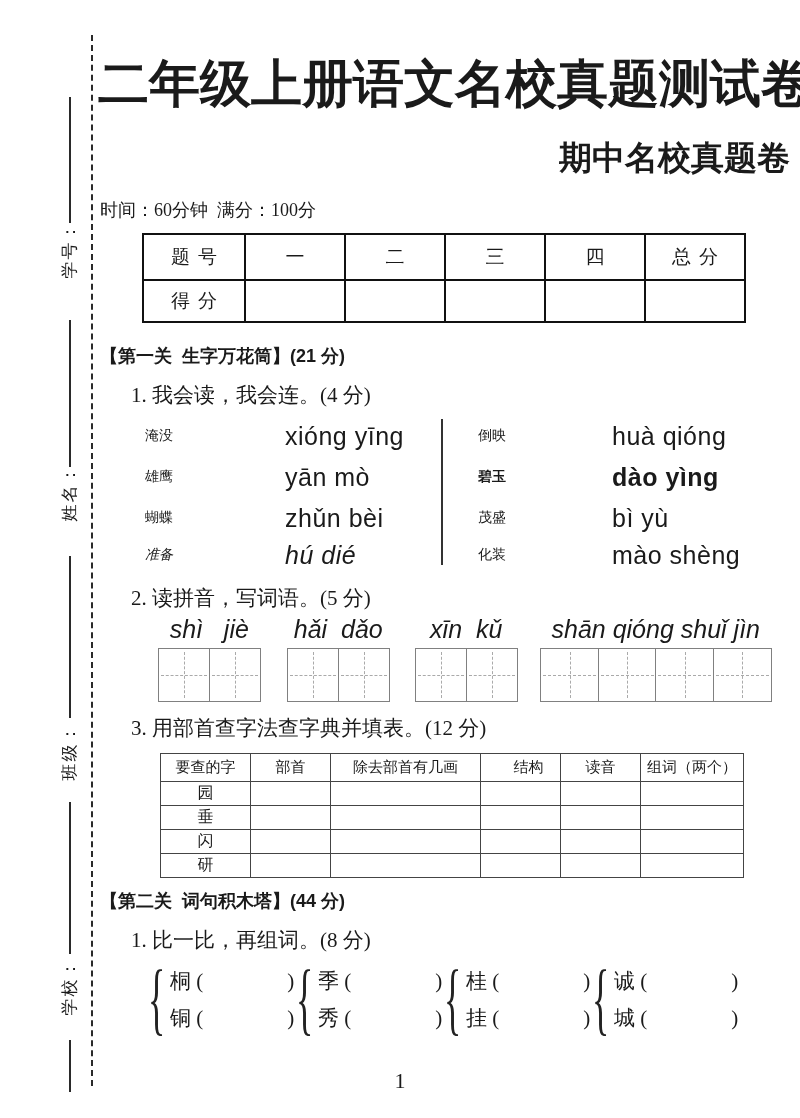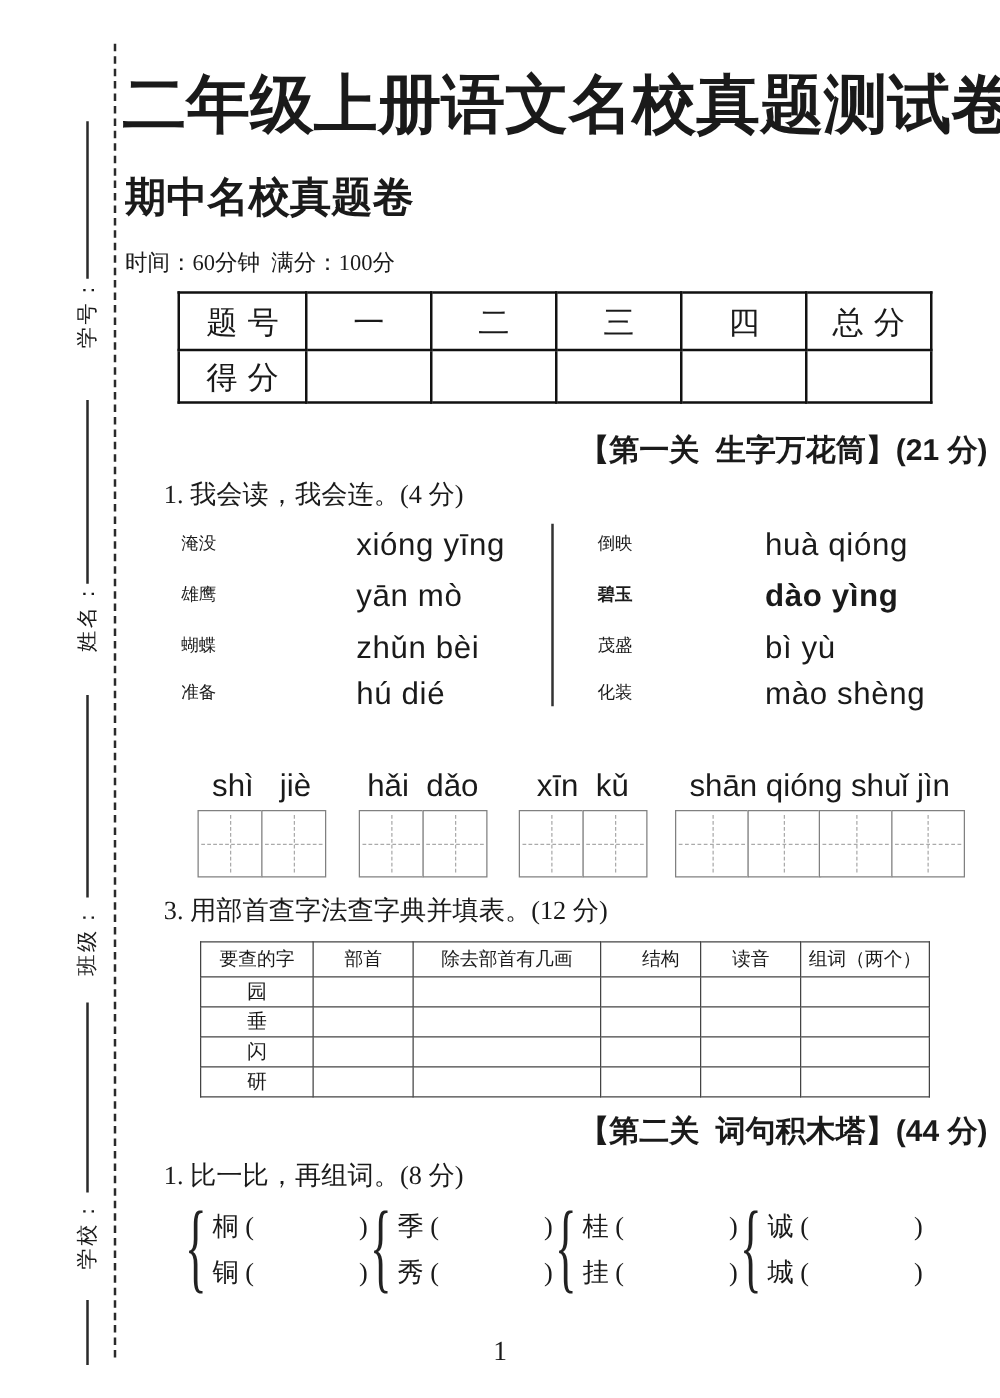--- a/index.html
+++ b/index.html
@@ -20,53 +20,53 @@
   .ml4 { top:802px; height:152px; }
   .ml5 { top:1040px; height:52px; }
   .margin-label { position:absolute; left:20px; width:100px; height:22px; line-height:22px;
     text-align:center; font-size:17px; transform:rotate(-90deg); letter-spacing:2px;
     font-family:"Liberation Serif", serif; }
   .lab1 { top:239px; } .lab2 { top:482px; } .lab3 { top:741px; } .lab4 { top:976px; }
 
   
   .title { position:absolute; left:98px; top:50px; width:694px; text-align:center;
     font-size:51px; font-weight:800; letter-spacing:0px; white-space:nowrap; }
-  .subtitle { position:absolute; left:100px; top:136px; width:690px; text-align:left;
+  .subtitle { position:absolute; left:100px; top:136px; width:690px; text-align:right;
     font-size:33px; font-weight:bold; }
   .meta { position:absolute; left:100px; top:198px; width:686px; text-align:left;
     font-size:18px; white-space:pre; }
 
   
   .score-table { position:absolute; left:142px; top:233px; border-collapse:collapse; }
   .score-table td { border:2.5px solid #111; text-align:center; vertical-align:middle;
-    font-size:25px; font-family:"Liberation Serif", serif; }
+    font-size:19px; font-family:"Liberation Serif", serif; }
   .score-table tr:first-child td { height:46px; }
   .score-table tr:last-child td { height:42px; }
   .sc-label { letter-spacing:8px; text-indent:8px; }
   .score-table td.c0 { width:102px; } .score-table td.cn { width:100px; }
 
   
-  .sec-title { position:absolute; left:100px; width:690px; text-align:right;
-    font-size:24px; font-weight:bold; white-space:pre; }
+  .sec-title { position:absolute; left:100px; width:690px; text-align:left;
+    font-size:18px; font-weight:bold; white-space:pre; }
   .q-text { position:absolute; left:131px; font-size:21px; white-space:pre;
     font-family:"Liberation Serif", serif; }
 
   
   .match-divider { position:absolute; left:441px; top:419px; height:146px; width:0;
     border-left:2px solid #333; }
   .match-row { position:absolute; height:30px; line-height:30px; }
   .match-word { position:absolute; left:0; font-size:14px; font-family:"Liberation Serif", serif; }
   .match-pinyin { position:absolute; font-size:25px; letter-spacing:0.5px; white-space:pre; }
   .mleft  .match-pinyin { left:140px; }
   .mright .match-pinyin { left:134px; }
 
   
   .py-group { position:absolute; }
   .py-label { position:absolute; top:-33px; left:0; right:0; text-align:center;
-    font-size:25px; white-space:pre; }
+    font-size:25px; white-space:pre;font-style:italic; }
   .box-row { display:flex; }
   .wbox { position:relative; width:52px; height:54px; border:1.5px solid #808080;
     margin-left:-1.5px; background:#fff; }
   .wbox:first-child { margin-left:0; }
   .wbox .vdash { position:absolute; left:50%; top:3px; bottom:3px; width:0;
     border-left:1.5px dashed #aaa; }
   .wbox .hdash { position:absolute; top:50%; left:2px; right:2px; height:0;
     border-top:1.5px dashed #aaa; }
   .wbox-wide { width:59px; }
 
@@ -143,21 +143,21 @@
     <span class="match-pinyin">xióng yīng</span>
   </div>
   <div class="match-row mleft" style="left:145px; top:462px; width:290px;">
     <span class="match-word">雄鹰</span>
     <span class="match-pinyin">yān mò</span>
   </div>
   <div class="match-row mleft" style="left:145px; top:503px; width:290px;">
     <span class="match-word">蝴蝶</span>
     <span class="match-pinyin">zhǔn bèi</span>
   </div>
-  <div class="match-row mleft" style="left:145px; top:540px; width:290px;">
+  <div class="match-row mleft" style="left:145px; top:540px; width:290px;font-style:italic;">
     <span class="match-word">准备</span>
     <span class="match-pinyin">hú dié</span>
   </div>
 
   <div class="match-row mright" style="left:478px; top:421px; width:310px;">
     <span class="match-word">倒映</span>
     <span class="match-pinyin">huà qióng</span>
   </div>
   <div class="match-row mright" style="left:478px; top:462px; width:310px;font-weight:bold;">
     <span class="match-word">碧玉</span>
@@ -165,20 +165,21 @@
   </div>
   <div class="match-row mright" style="left:478px; top:503px; width:310px;">
     <span class="match-word">茂盛</span>
     <span class="match-pinyin">bì yù</span>
   </div>
   <div class="match-row mright" style="left:478px; top:540px; width:310px;">
     <span class="match-word">化装</span>
     <span class="match-pinyin">mào shèng</span>
   </div>
 
+  <div class="q-text" style="top:584px;">2. 读拼音，写词语。(5 分)</div>
 
   <div class="py-group" style="left:158px; top:648px;">
     <div class="py-label">shì   jiè</div>
     <div class="box-row">
       <div class="wbox">
           <div class="vdash"></div>
           <div class="hdash"></div>
         </div>
       <div class="wbox">
           <div class="vdash"></div>

